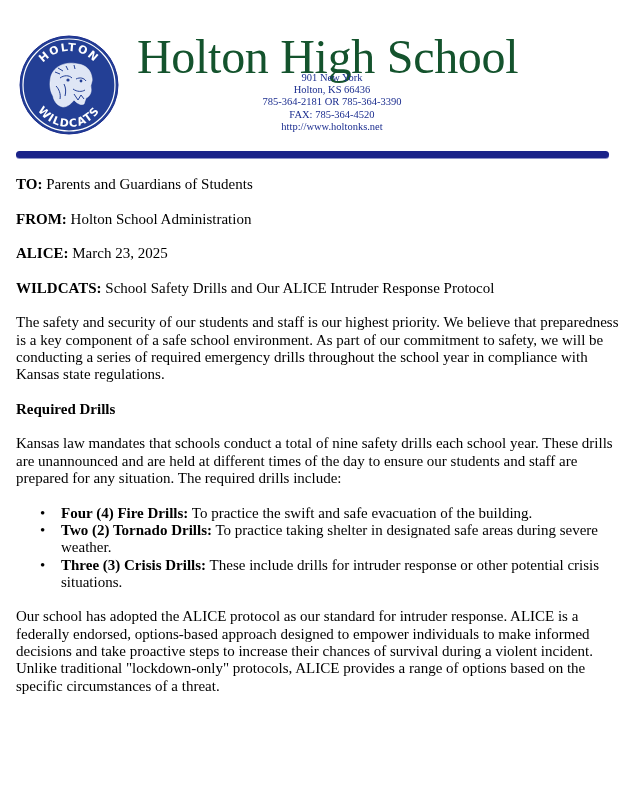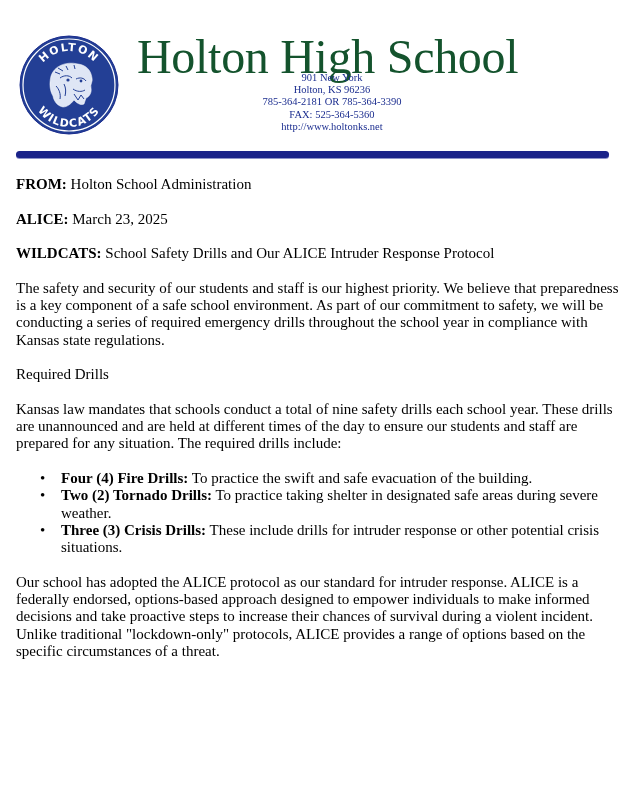--- a/index.html
+++ b/index.html
@@ -69,21 +69,21 @@
       width: 610px;
       font-size: 15px;
       line-height: 17.3px;
     }
     .content p {
       margin: 0 0 17.3px 0;
     }
     .content b { font-weight: bold; }
     .content h3 {
       font-size: 15px;
-      font-weight: normal;
+      font-weight: bold;
       margin: 0 0 17.3px 0;
       line-height: 17.3px;
     }
     ul.drills {
       margin: 0 0 17.3px 0;
       padding: 0;
       list-style: none;
     }
     ul.drills li {
       position: relative;
@@ -131,30 +131,34 @@
       <text font-family="DejaVu Sans, sans-serif" font-weight="bold" font-size="11" fill="#ffffff" letter-spacing="1.2">
         <textPath href="#arcBottom" startOffset="50%" text-anchor="middle">WILDCATS</textPath>
       </text>
     </svg>
   </div>
 
   <div class="school-name">Holton High School</div>
 
   <div class="address">
     <div>901  New York</div>
-    <div>Holton, KS 96236</div>
+    <div>Holton, KS 66436</div>
     <div>785-364-2181 OR 785-364-3390</div>
-    <div>FAX: 525-364-5360</div>
+    <div>FAX: 785-364-4520</div>
     <div>http://www.holtonks.net</div>
   </div>
 
   <div class="rule"></div>
 </div>
 
 <div class="content">
+  <p class="header-line">
+    <b>TO:</b>
+    <span>Parents and Guardians of Students</span>
+  </p>
   <p class="header-line">
     <b>FROM:</b>
     <span>Holton School Administration</span>
   </p>
   <p class="header-line">
     <b>ALICE:</b>
     <span>March 23, 2025</span>
   </p>
   <p class="header-line">
     <b>WILDCATS:</b>

